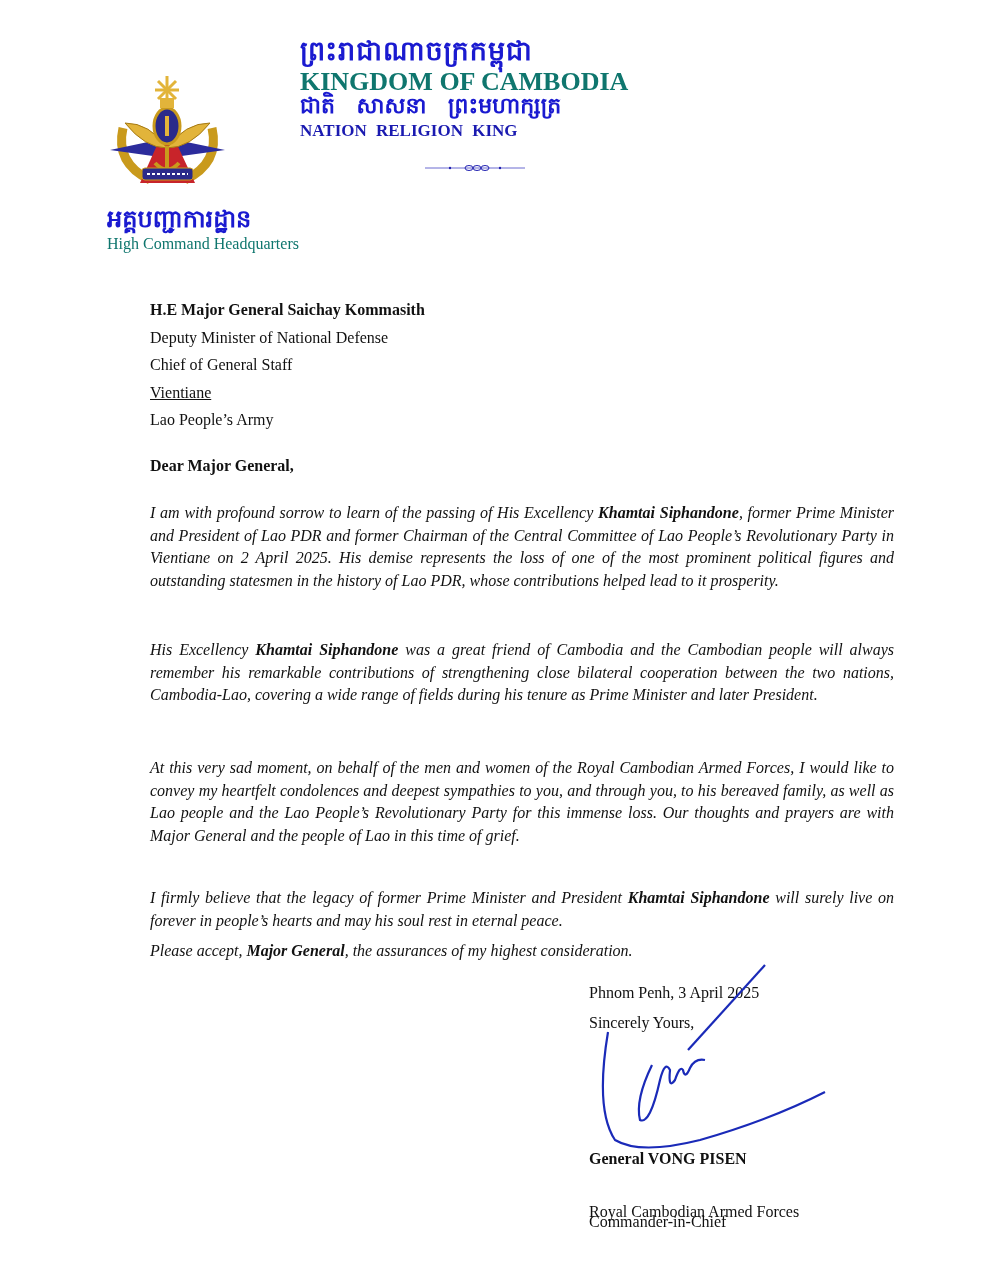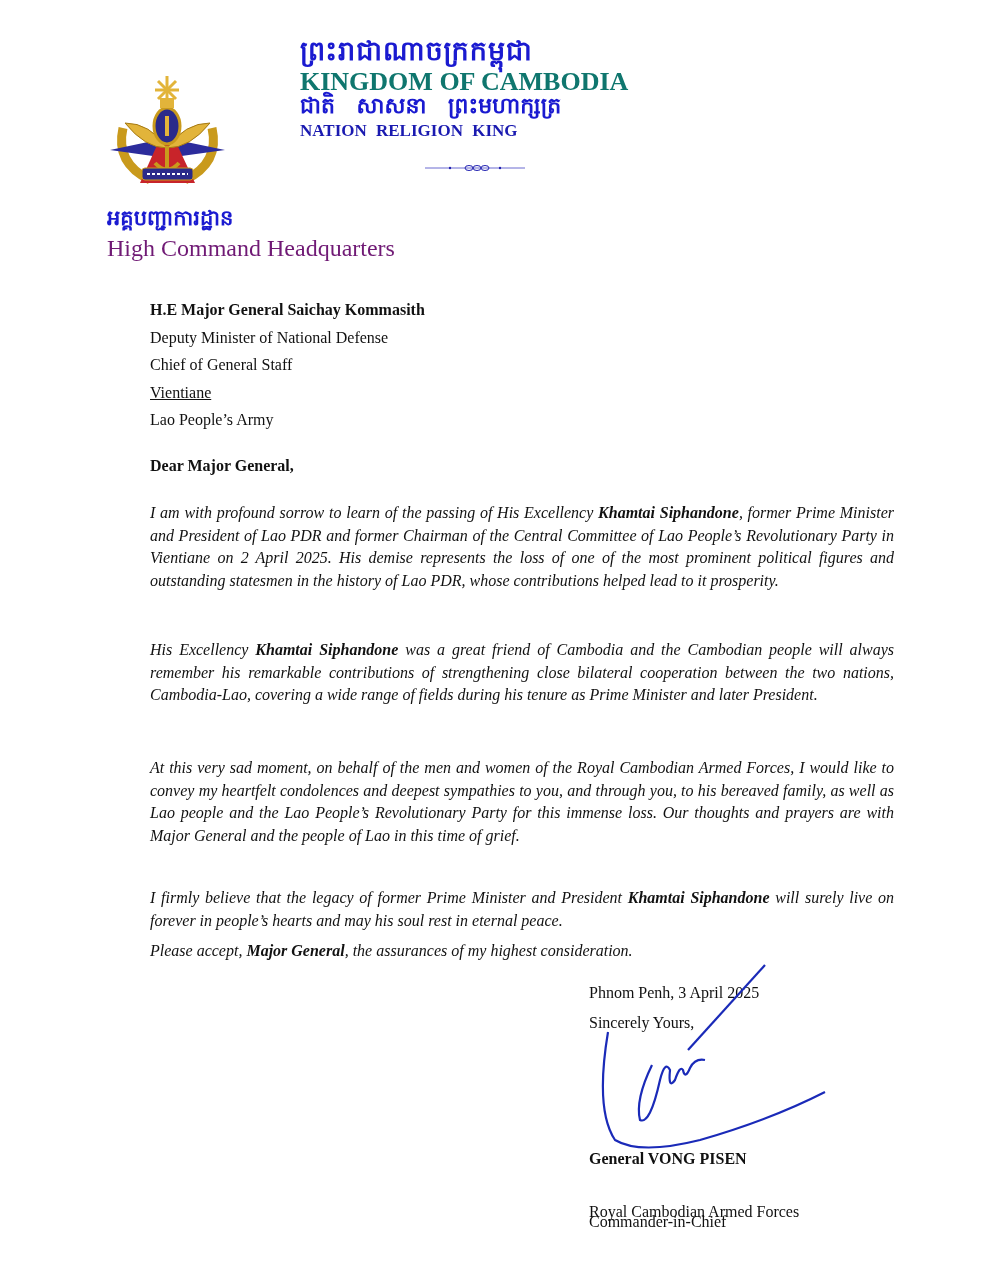--- a/index.html
+++ b/index.html
@@ -7,22 +7,22 @@
          font-family: "Liberation Serif", "DejaVu Serif", serif; color: #111; }
   .abs { position: absolute; }
   .kh { font-family: "DejaVu Sans", sans-serif; font-weight: bold; color: #1a1ad0; }
   .hdr-center { left: 300px; width: 360px; text-align: left; }
   .kh-title { top: 34px; font-size: 27px; letter-spacing: 1px; }
   .en-title { top: 67px; font-size: 26px; font-weight: bold; font-family: "Liberation Serif", serif; color: #0f766e; }
   .kh-motto { top: 92px; font-size: 22px; word-spacing: 14px; }
   .en-motto { top: 121px; font-size: 17px; font-weight: bold; font-family: "Liberation Serif", serif; color: #1a1ab0; word-spacing: 5px; }
   .divider { top: 157px; left: 425px; width: 100px; height: 6px; }
   .emblem { left: 105px; top: 68px; width: 125px; height: 125px; }
-  .hq-kh { left: 107px; top: 204px; font-size: 21px; }
-  .hq-en { left: 107px; top: 235px; font-size: 24px; color: #701a75; font-family: "Liberation Serif", serif; }
+  .hq-kh { left: 107px; top: 204px; font-size: 24px; }
+  .hq-en { left: 107px; top: 235px; font-size: 16px; color: #0f766e; font-family: "Liberation Serif", serif; }
   .addr { left: 150px; top: 296px; font-size: 16px; line-height: 27.5px; }
   .addr .bold { font-weight: bold; }
   .addr .u { text-decoration: underline; }
   .para { left: 150px; width: 744px; font-size: 16px; line-height: 22.7px; text-align: justify; font-style: italic; }
   .para b { font-weight: bold; }
   .salutation { left: 150px; top: 457px; font-size: 16px; font-weight: bold; }
   .sign-block { left: 589px; font-size: 16px; }
   .sig { left: 580px; top: 960px; width: 260px; height: 200px; }
 </style>
 </head>

